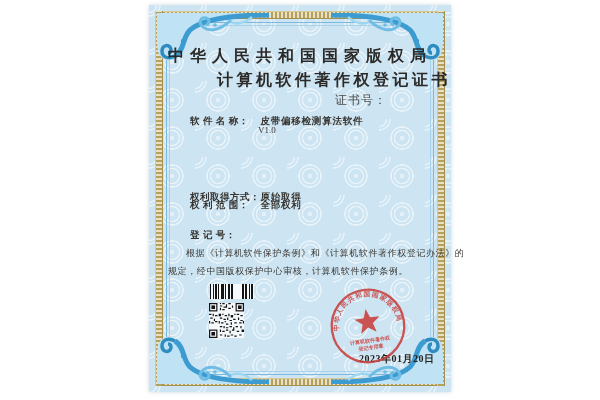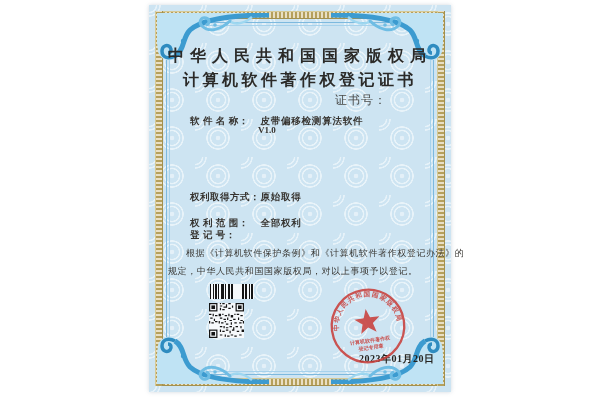--- a/index.html
+++ b/index.html
@@ -35,28 +35,28 @@
   
   .corner { position:absolute; width:112px; height:72px; }
   .corner.tl { left:8px; top:8px; }
   .corner.tr { right:8px; top:8px; transform:scaleX(-1); }
   .corner.bl { left:8px; bottom:8px; transform:scaleY(-1); }
   .corner.br { right:8px; bottom:8px; transform:scale(-1,-1); }
 
   
   .titles { position:absolute; left:0; right:0; top:39px; text-align:center; color:#2b2a28; font-weight:bold; }
   .title-1 { font-size:16px; letter-spacing:6px; line-height:24px; white-space:nowrap; }
-  .title-2 { font-size:16px; letter-spacing:3.5px; line-height:24px; white-space:nowrap; }
+  .title-2 { font-size:16px; letter-spacing:3.5px; line-height:24px; white-space:nowrap;text-align:right; }
   .certno { position:absolute; left:186px; top:87px; font-size:12px; color:#4a4a48; letter-spacing:1px; }
 
   
   .row { position:absolute; left:41px; font-size:9.5px; font-weight:bold; color:#36332f; white-space:nowrap; }
   .row .lbl { display:inline-block; width:68px; letter-spacing:0.5px; }
   .row .val { letter-spacing:0.8px; }
-  .version { position:absolute; left:109px; top:120px; font-size:9px; font-weight:bold; color:#36332f; }
+  .version { position:absolute; left:109px; top:120px; font-size:9px; font-weight:normal; color:#36332f; }
 
   .stmt { position:absolute; font-size:9px; font-weight:normal; color:#3a3834; letter-spacing:0.6px; white-space:nowrap; }
   .stmt.l1 { left:37px; top:242px; }
   .stmt.l2 { left:19px; top:260px; }
 
   
   .barcode { position:absolute; left:61px; top:279px; width:44px; height:15px;
     background:linear-gradient(90deg,
       #141414 0 3%, #f6f9fb 3% 6%, #141414 6% 8%, #f6f9fb 8% 12%, #141414 12% 17%,
       #f6f9fb 17% 19%, #141414 19% 21%, #f6f9fb 21% 26%, #141414 26% 32%, #f6f9fb 32% 34%,
@@ -129,31 +129,31 @@
 
     <div class="row" style="top:110px">
       <span class="lbl">软 件 名 称：</span>
       <span class="val">皮带偏移检测算法软件</span>
     </div>
     <div class="version">V1.0</div>
     <div class="row" style="top:186px">
       <span class="lbl">权利取得方式：</span>
       <span class="val">原始取得</span>
     </div>
-    <div class="row" style="top:212px">
+    <div class="row" style="top:194px">
       <span class="lbl">权 利 范 围：</span>
       <span class="val">全部权利</span>
     </div>
     <div class="row" style="top:224px">
       <span class="lbl">登  记  号：</span>
       <span class="val"></span>
     </div>
 
     <div class="stmt l1">根据《计算机软件保护条例》和《计算机软件著作权登记办法》的</div>
-    <div class="stmt l2">规定，中华人民共和国国家版权局，对以上事项予以登记。</div>
+    <div class="stmt l2">规定，经中国版权保护中心审核，计算机软件保护条例。</div>
 
     <div class="barcode"></div>
 
     <svg class="qr" viewBox="0 0 29 29">
       <rect x="0" y="0" width="29" height="29" fill="#f6f9fb"></rect>
       <g fill="#141414">
         <rect x="0" y="0" width="7" height="7"></rect>
           <rect x="22" y="0" width="7" height="7"></rect>
           <rect x="0" y="22" width="7" height="7"></rect>
         <rect x="1" y="1" width="5" height="5" fill="#f6f9fb"></rect>

